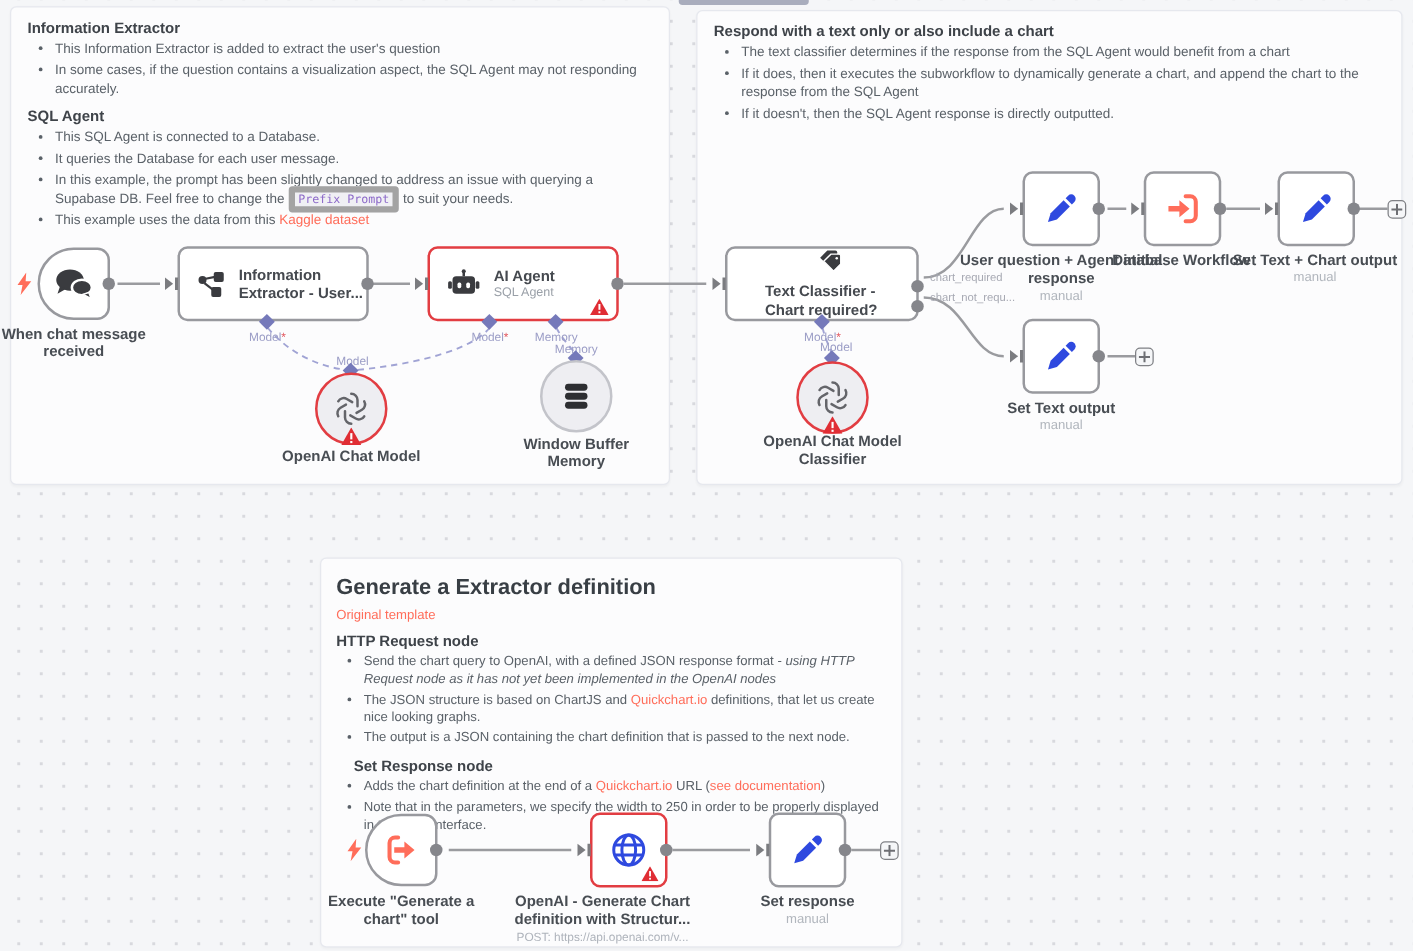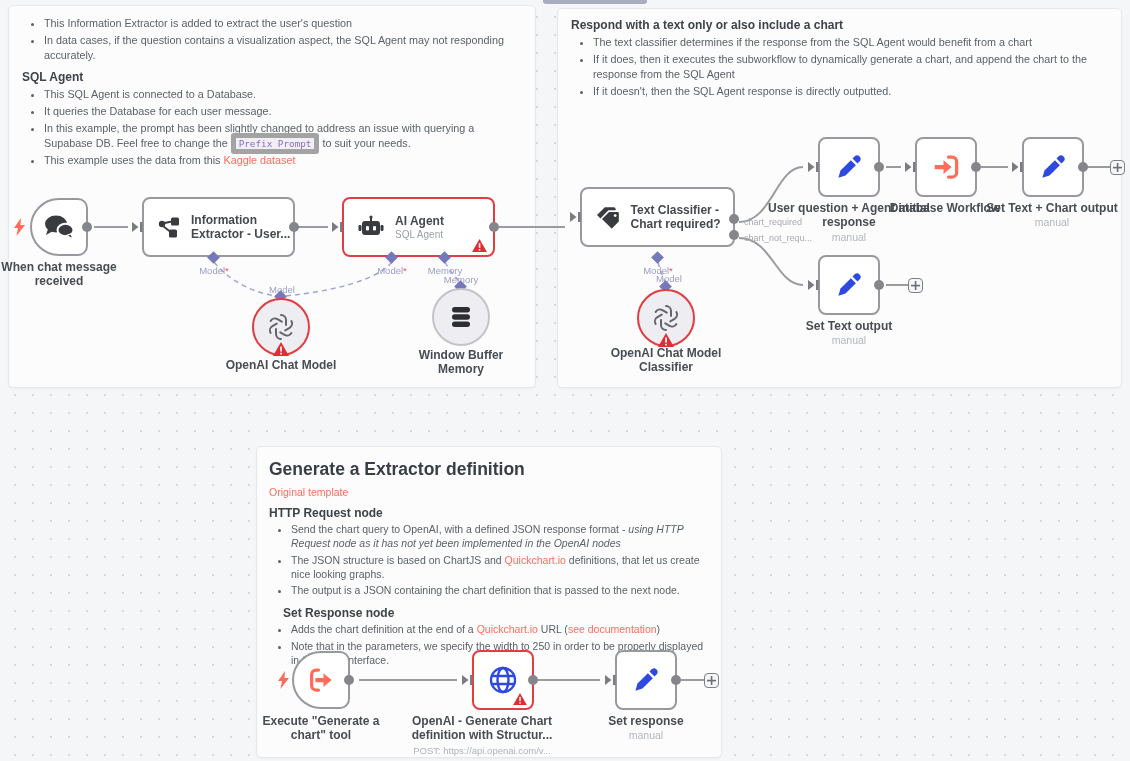--- a/index.html
+++ b/index.html
@@ -48,23 +48,24 @@
 </style>
 </head>
 <body>
 
 <div class="stage">
 
   <div class="topbar"></div>
 
   <div class="note" style="left:8px;top:5px;width:528px;height:383px;">
     <div class="note-pad">
+      <div class="nh first">Information Extractor</div>
       <ul class="nb">
         <li>This Information Extractor is added to extract the user's question</li>
-        <li>In data cases, if the question contains a visualization aspect, the SQL Agent may not responding accurately.</li>
+        <li>In some cases, if the question contains a visualization aspect, the SQL Agent may not responding accurately.</li>
       </ul>
       <div class="nh">SQL Agent</div>
       <ul class="nb">
         <li>This SQL Agent is connected to a Database.</li>
         <li>It queries the Database for each user message.</li>
         <li><span>In this example, the prompt has been slightly changed to address an issue with querying a Supabase DB. Feel free to change the </span><span class="code">Prefix Prompt</span><span> to suit your needs.</span></li>
         <li><span>This example uses the data from this </span><span class="link">Kaggle dataset</span></li>
       </ul>
     </div>
   </div>
@@ -182,21 +183,21 @@
         <path d="M8 0 L16 14 H0 Z" fill="#e02d34"></path>
         <rect x="7.2" y="4.5" width="1.7" height="5" fill="#fff"></rect>
         <rect x="7.2" y="10.8" width="1.7" height="1.7" fill="#fff"></rect>
       </svg>
   </div>
   <div class="diamond" style="left:387px;top:253px;"></div>
   <div class="plabel" style="left:372px;top:265px;width:40px;"><span>Model</span><span class="req">*</span></div>
   <div class="diamond" style="left:440px;top:253px;"></div>
   <div class="plabel" style="left:425px;top:265px;width:40px;">Memory</div>
 
-  <div class="node wide err-no" style="left:580px;top:187px;width:155px;">
+  <div class="node wide err-no" style="left:580px;top:197px;width:155px;flex-direction:column;">
     <svg class="inconn" width="12" height="12" viewBox="0 0 12 12">
         <path d="M1 1 L7.5 6 L1 11 Z" fill="#7b7c80"></path>
         <rect x="9" y="1" width="2.5" height="10" fill="#7b7c80"></rect>
       </svg>
     <svg width="26" height="24" viewBox="0 0 26 24">
       <path d="M2 10 L10 2 H19 a2 2 0 0 1 2 2 V13 L13 21 Z" fill="#3a3b3f"></path>
       <path d="M6 14 L14 6 H23 a2 2 0 0 1 2 2 V17 L17 25 Z" fill="#3a3b3f" stroke="#fff" stroke-width="1.6"></path>
       <circle cx="20.5" cy="10.5" r="1.4" fill="#fff"></circle>
     </svg>
     <div class="ntitle" style="width:104px;">Text Classifier - Chart required?</div>

